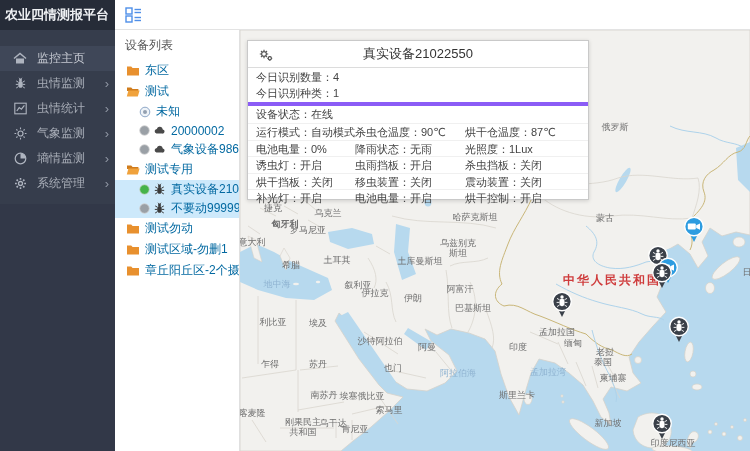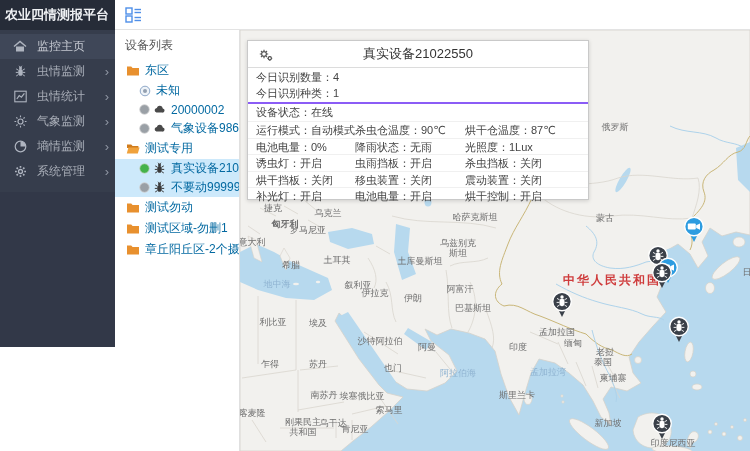--- a/index.html
+++ b/index.html
@@ -1,22 +1,22 @@
 <!DOCTYPE html>
 <html><head>
 <meta charset="utf-8">
 <style>
   * { margin:0; padding:0; box-sizing:border-box; }
   html,body { width:750px; height:451px; overflow:hidden; font-family:"Liberation Sans","DejaVu Sans",sans-serif; }
   .app { width:750px; height:451px; display:flex; background:#fff; position:relative; }
 
   
-  .sidebar { width:115px; height:347px; background:#323848; flex:0 0 115px; }
+  .sidebar { width:115px; height:451px; background:#323848; flex:0 0 115px; }
   .sidebar-title { height:30px; line-height:30px; background:#262c38; color:#eef0f3; font-size:13px; font-weight:bold; padding-left:5px; letter-spacing:0; white-space:nowrap; }
-  .menu { background:#363d4c; padding:4px 0 8px 0; }
+  .menu { background:#363d4c; padding:16px 0 8px 0; }
   .menu-item { height:25px; display:flex; align-items:center; padding:0 6px 0 13px; color:#a9aeb8; font-size:12px; cursor:pointer; position:relative; }
   .menu-item.active { background:#3f4758; color:#c6cad2; }
   .menu-item .mi-icon { width:14px; height:14px; margin-right:10px; flex:0 0 14px; display:flex; align-items:center; justify-content:center; }
   .menu-item .mi-label { flex:1; white-space:nowrap; }
   .menu-item .mi-arrow { color:#8f96a3; font-size:13px; line-height:1; }
 
   
   .main { flex:1; display:flex; flex-direction:column; }
   .toolbar { height:30px; background:#fff; border-bottom:1px solid #e3e3e3; display:flex; align-items:center; padding-left:10px; }
   .content { flex:1; display:flex; position:relative; }
@@ -38,21 +38,21 @@
   .map-label { position:absolute; transform:translate(-50%,-50%); font-size:9px; color:#6e6e6e; white-space:pre; text-align:center; line-height:10px; pointer-events:none; }
   .map-label.water { color:#8fb3d1; }
   .map-label.red { color:#cf3c3c; font-size:12px; letter-spacing:2px; font-weight:bold; }
   .marker { position:absolute; width:22px; height:27px; margin-left:-11px; margin-top:-11px; cursor:pointer; }
 
   
   .popup { position:absolute; left:7px; top:10px; width:342px; height:160px; background:#fff; border:1px solid #c9c9c9; box-shadow:0 1px 4px rgba(0,0,0,.15); font-size:11px; color:#444; }
   .popup-header { height:27px; border-bottom:1px solid #dcdcdc; position:relative; display:flex; align-items:center; justify-content:center; }
   .popup-title { font-size:13px; color:#333; }
   .popup-gear { position:absolute; left:10px; top:6px; width:16px; height:16px; cursor:pointer; }
-  .popup-summary { border-bottom:2px solid #8b5cf6; padding:1px 0; }
+  .popup-summary { border-bottom:4px solid #8b5cf6; padding:1px 0; }
   .popup-summary .sum-row { height:16px; line-height:16px; padding-left:8px; }
   .status-line { height:17px; line-height:17px; padding-left:8px; }
   .grid-row { display:flex; height:16.5px; line-height:16.5px; border-top:1px solid #f0f0f0; }
   .grid-cell { overflow:hidden; white-space:nowrap; }
   .grid-cell.c0 { width:107px; padding-left:8px; }
   .grid-cell.c1 { width:110px; }
   .grid-cell.c2 { flex:1; }
 </style>
 </head>
 <body>
@@ -150,20 +150,29 @@
       <div class="device-panel">
         <div class="panel-title">设备列表</div>
         <div id="device-tree">
             <div class="tree-row lvl1">
               <span class="tree-ico">
                 <svg width="14" height="12" viewBox="0 0 14 12">
                   <path d="M1,1.5 h4.2 l1.4,1.6 H13 v7.4 H1 Z" fill="#e8902e"></path>
                 </svg>
               </span>
               <span class="tree-label">东区</span>
+            </div>
+            <div class="tree-row lvl1">
+              <span class="tree-ico">
+                <svg width="14" height="12" viewBox="0 0 14 12">
+                  <path d="M1,1.5 h4.2 l1.4,1.6 H12.4 v2 H1 Z" fill="#d07c1c"></path>
+                  <polygon points="2.4,4.6 13.6,4.6 11.8,10.5 0.8,10.5" fill="#f0a23c"></polygon>
+                </svg>
+              </span>
+              <span class="tree-label">测试</span>
             </div>
             <div class="tree-row lvl2">
               <span class="tree-ico">
                 <svg width="12" height="12" viewBox="0 0 12 12">
                   <circle cx="6" cy="6" r="4.8" fill="#eef3f8" stroke="#8fa8c8" stroke-width="1"></circle>
                   <circle cx="6" cy="6" r="2" fill="#93a0b0"></circle>
                 </svg>
               </span>
               <span class="tree-label">未知</span>
             </div>

